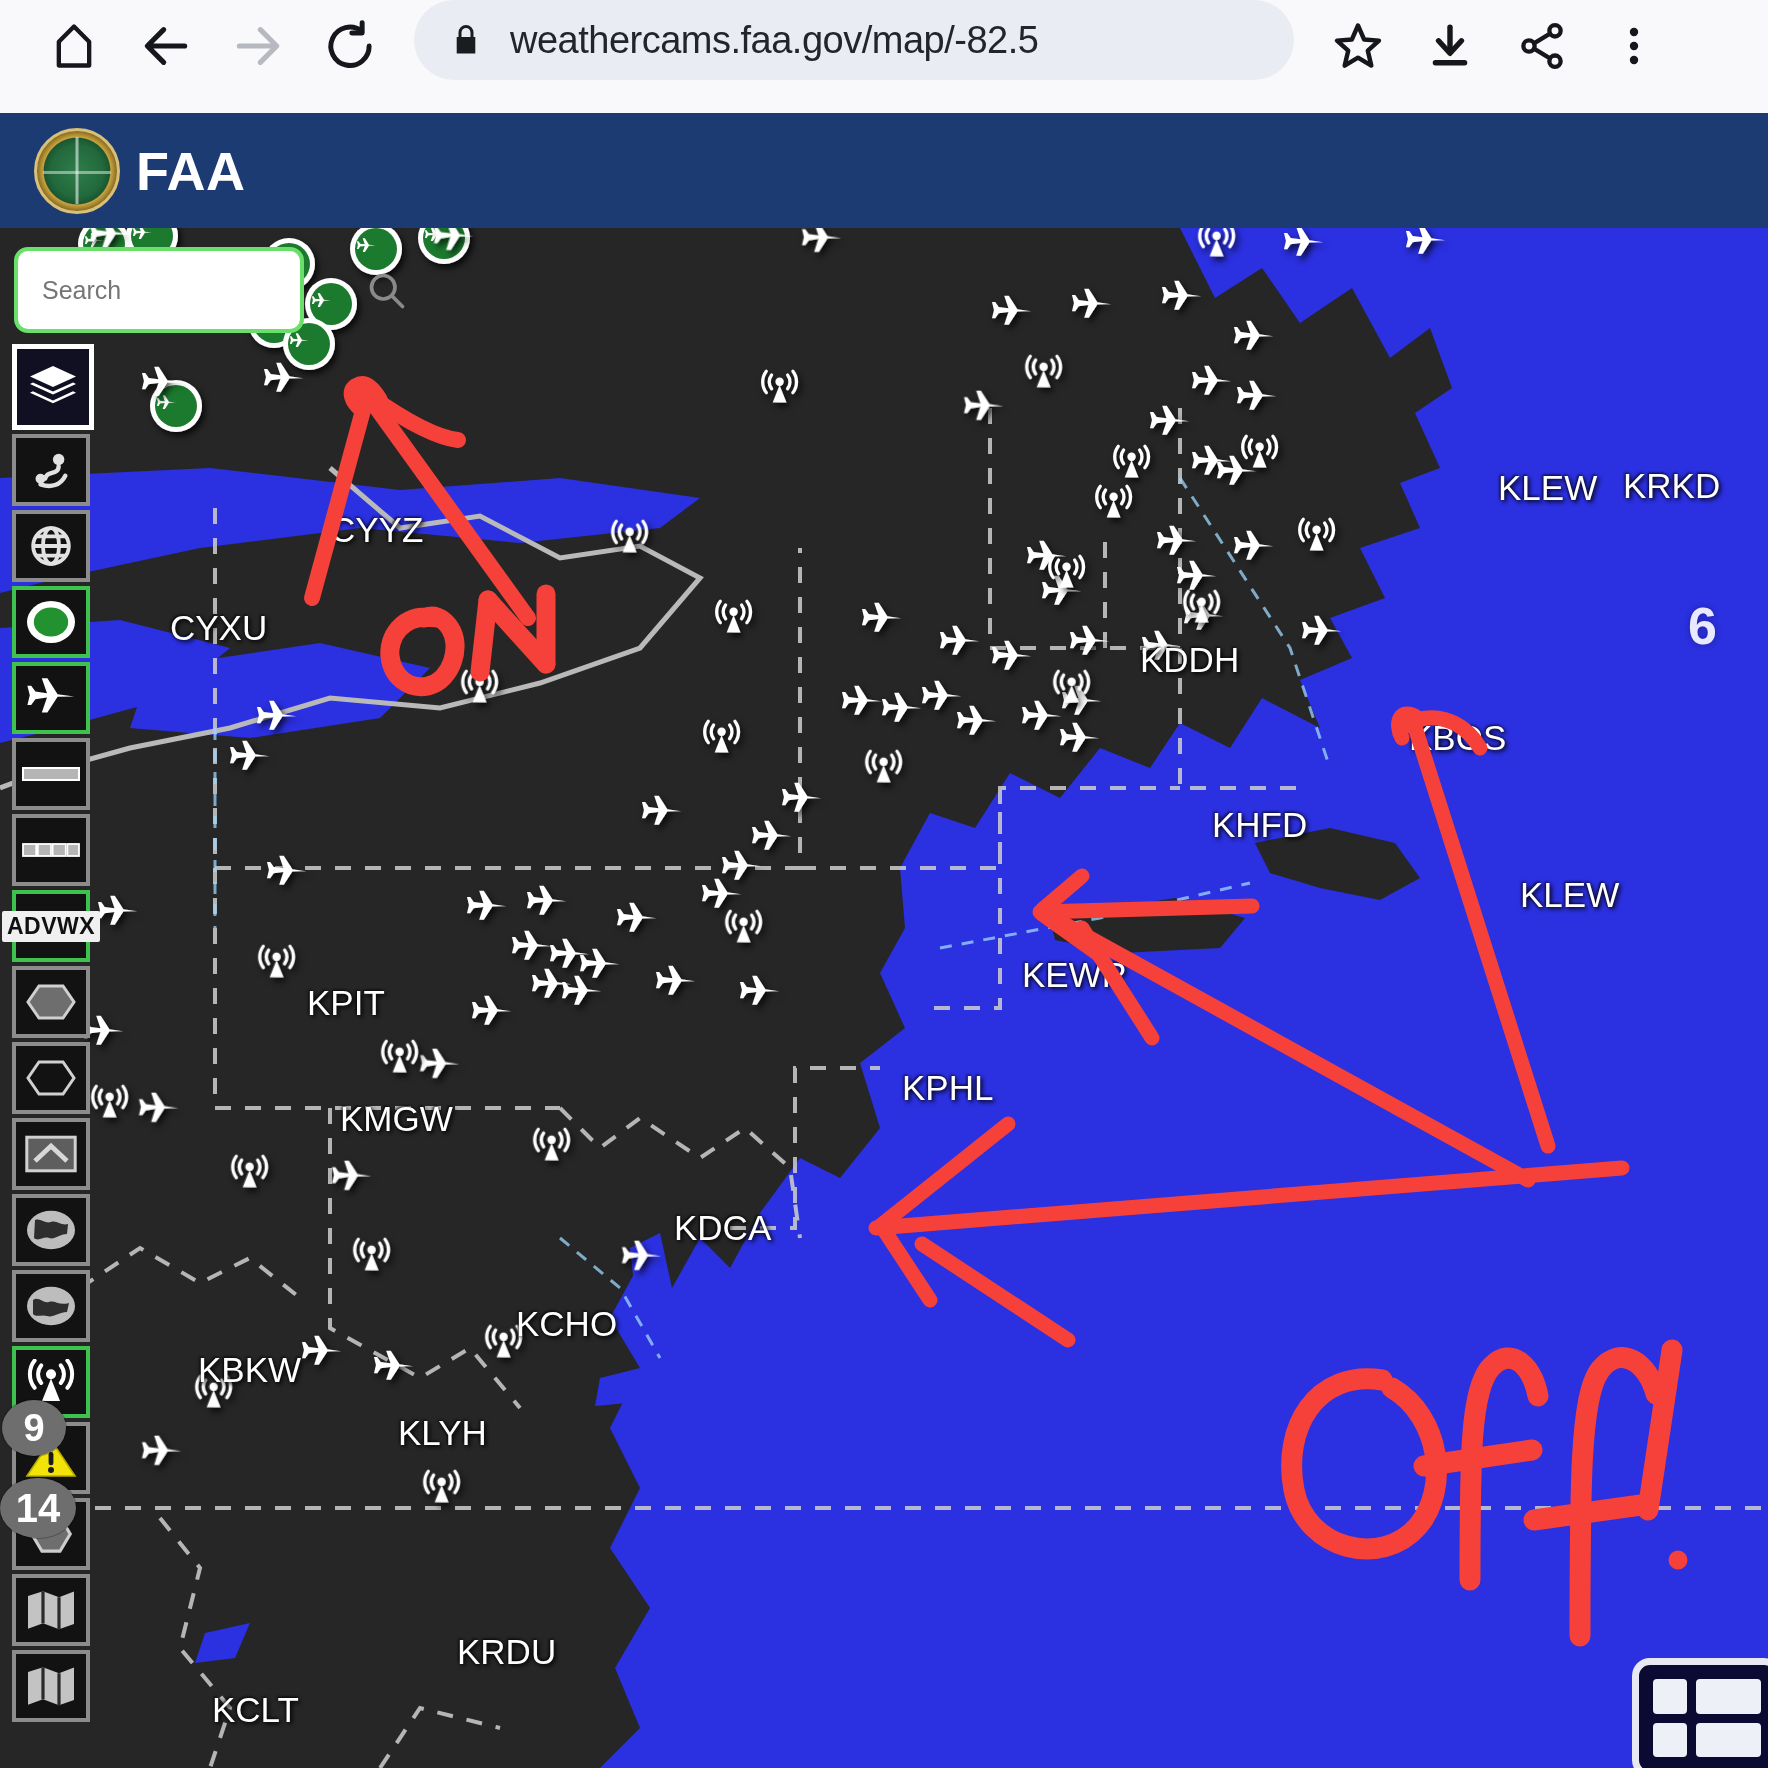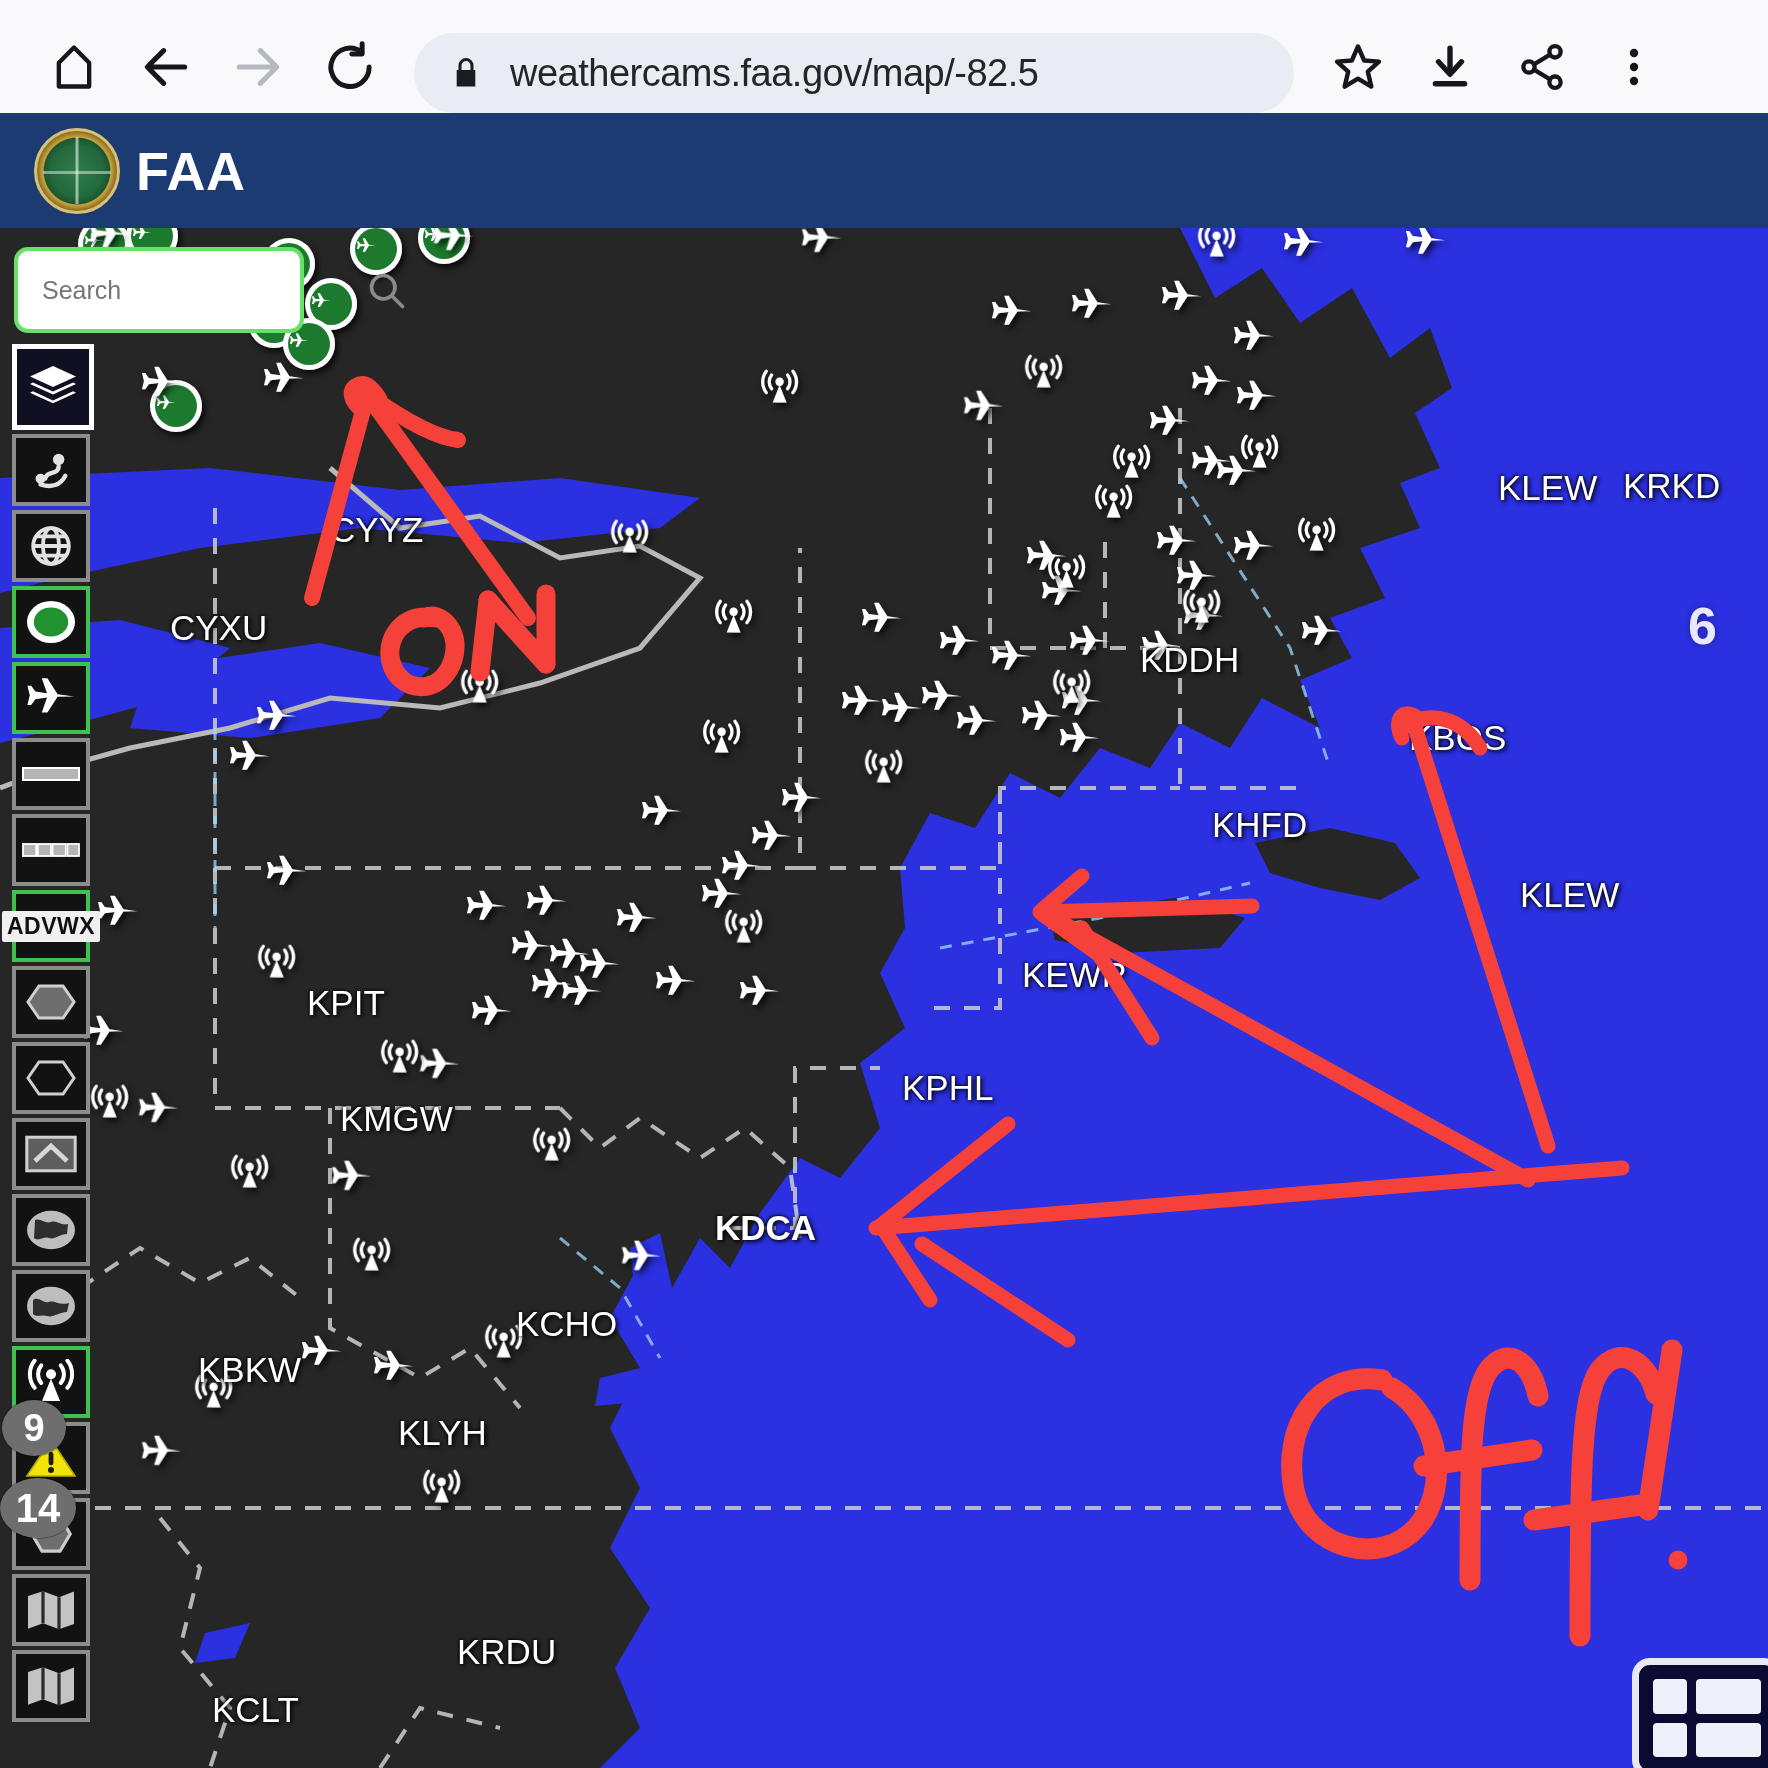--- a/index.html
+++ b/index.html
@@ -3,21 +3,21 @@
 <meta charset="utf-8">
 <title>FAA Weather Cameras Map</title>
 <style>
   * { margin:0; padding:0; box-sizing:border-box; }
   html,body { width:1768px; height:1768px; overflow:hidden;
     font-family:"Liberation Sans", sans-serif; background:#1e1e1e; }
 
   
   #browser-bar {
     position:absolute; left:0; top:0; width:1768px; height:113px;
-    background:#f9f9fc; display:flex; align-items:flex-end; padding:0 28px; gap:0;
+    background:#f9f9fc; display:flex; align-items:flex-start; padding:0 28px; gap:0;
   }
   .nav-btn { width:92px; height:92px; display:flex; align-items:center; justify-content:center;
     flex:0 0 auto; cursor:pointer; }
   .nav-btn svg { display:block; }
   #omnibox {
     flex:1 1 auto; height:80px; margin:0 18px; background:#e9ecf3; border-radius:44px;
     display:flex; align-items:center; padding:0 34px; gap:26px; overflow:hidden; max-width:880px;
   }
   #omnibox-url { font-size:38px; color:#22252a; white-space:nowrap; overflow:hidden;
     letter-spacing:-0.5px; }
@@ -762,21 +762,21 @@
       <div class="apt-label" style="left: 1498px; top: 240px;">KLEW</div>
       <div class="apt-label" style="left: 1623px; top: 238px;">KRKD</div>
       <div class="apt-label" style="left: 1140px; top: 412px;">KDDH</div>
       <div class="apt-label" style="left: 1409px; top: 490px;">KBOS</div>
       <div class="apt-label" style="left: 1212px; top: 577px;">KHFD</div>
       <div class="apt-label" style="left: 1520px; top: 647px;">KLEW</div>
       <div class="apt-label" style="left: 307px; top: 755px;">KPIT</div>
       <div class="apt-label" style="left: 1022px; top: 727px;">KEWR</div>
       <div class="apt-label" style="left: 902px; top: 840px;">KPHL</div>
       <div class="apt-label" style="left: 340px; top: 871px;">KMGW</div>
-      <div class="apt-label" style="left: 715px; top: 980px; font-weight: bold;">KDCA</div>
+      <div class="apt-label" style="left: 674px; top: 980px;">KDCA</div>
       <div class="apt-label" style="left: 516px; top: 1076px;">KCHO</div>
       <div class="apt-label" style="left: 198px; top: 1122px;">KBKW</div>
       <div class="apt-label" style="left: 398px; top: 1185px;">KLYH</div>
       <div class="apt-label" style="left: 457px; top: 1377px; margin-top: 27px;">KRDU</div>
       <div class="apt-label" style="left: 212px; top: 1462px;">KCLT</div>
     </div>
 
   <div id="grid-widget">
     <i></i>
       <i></i>

